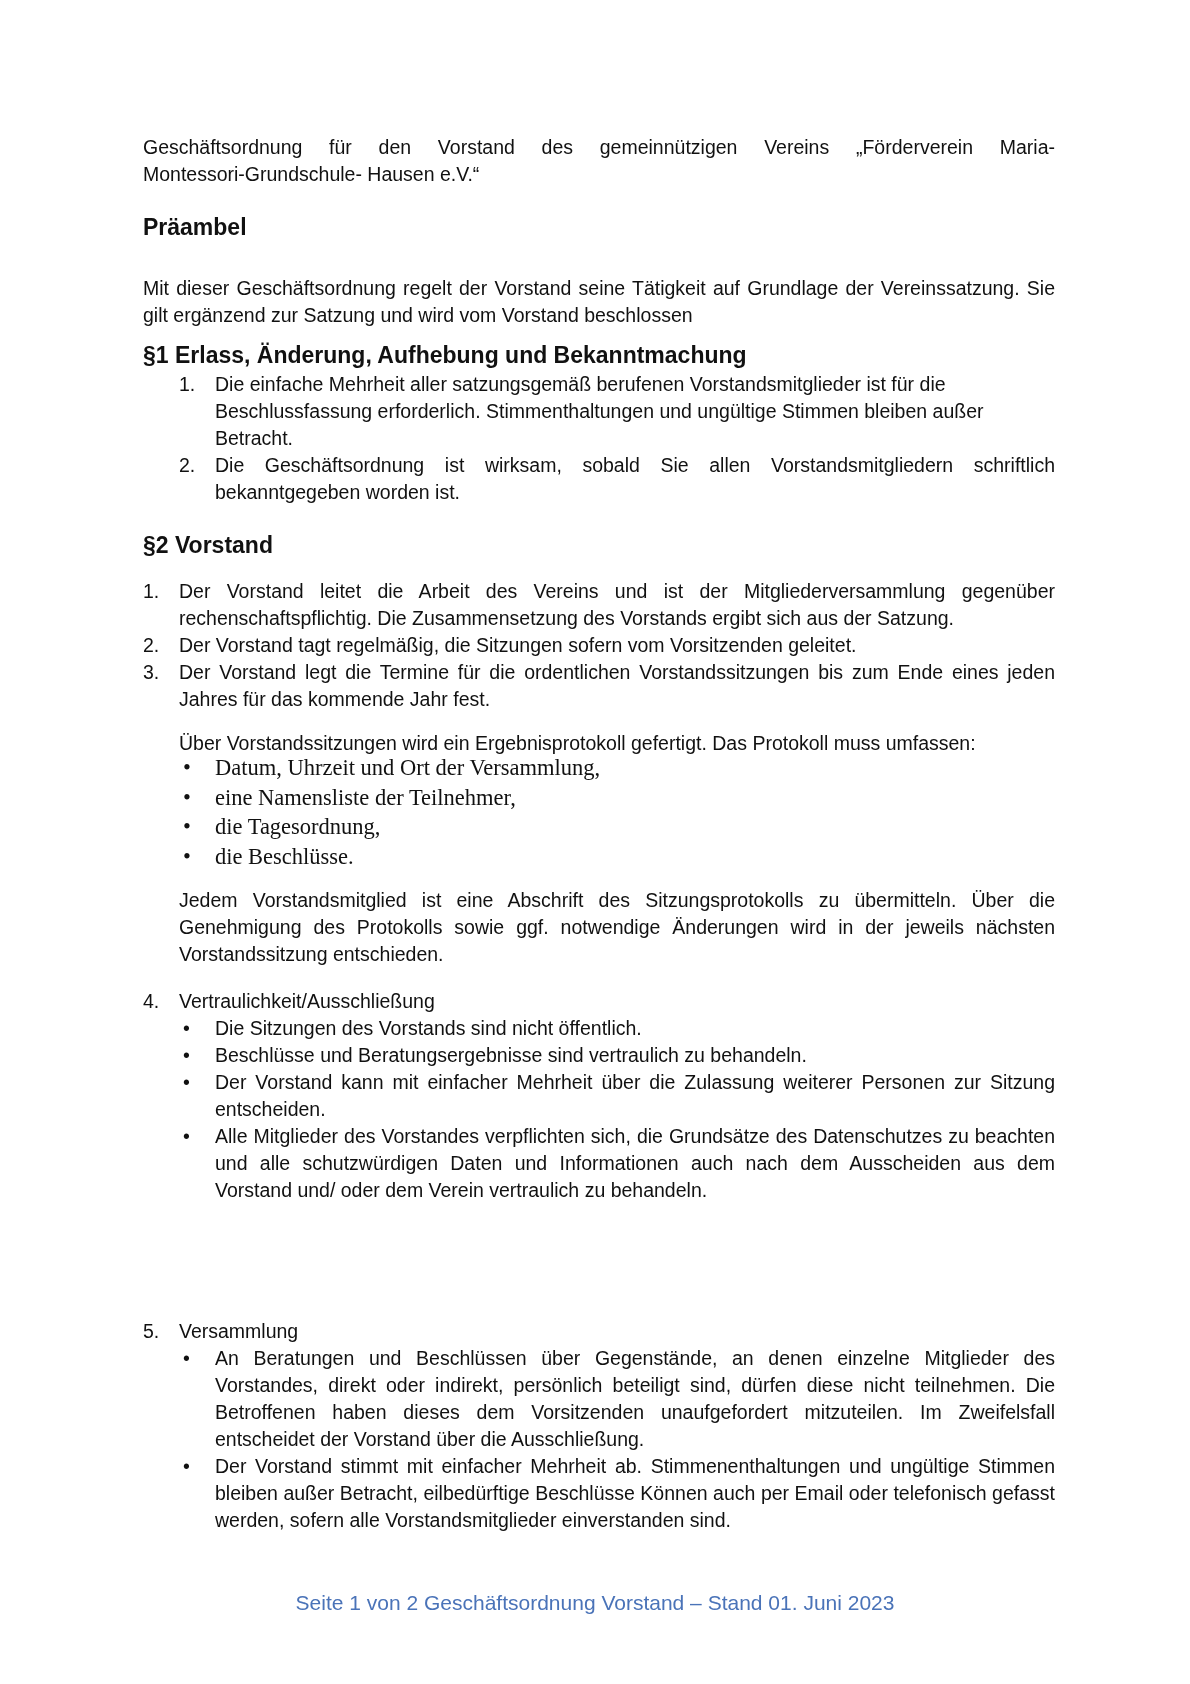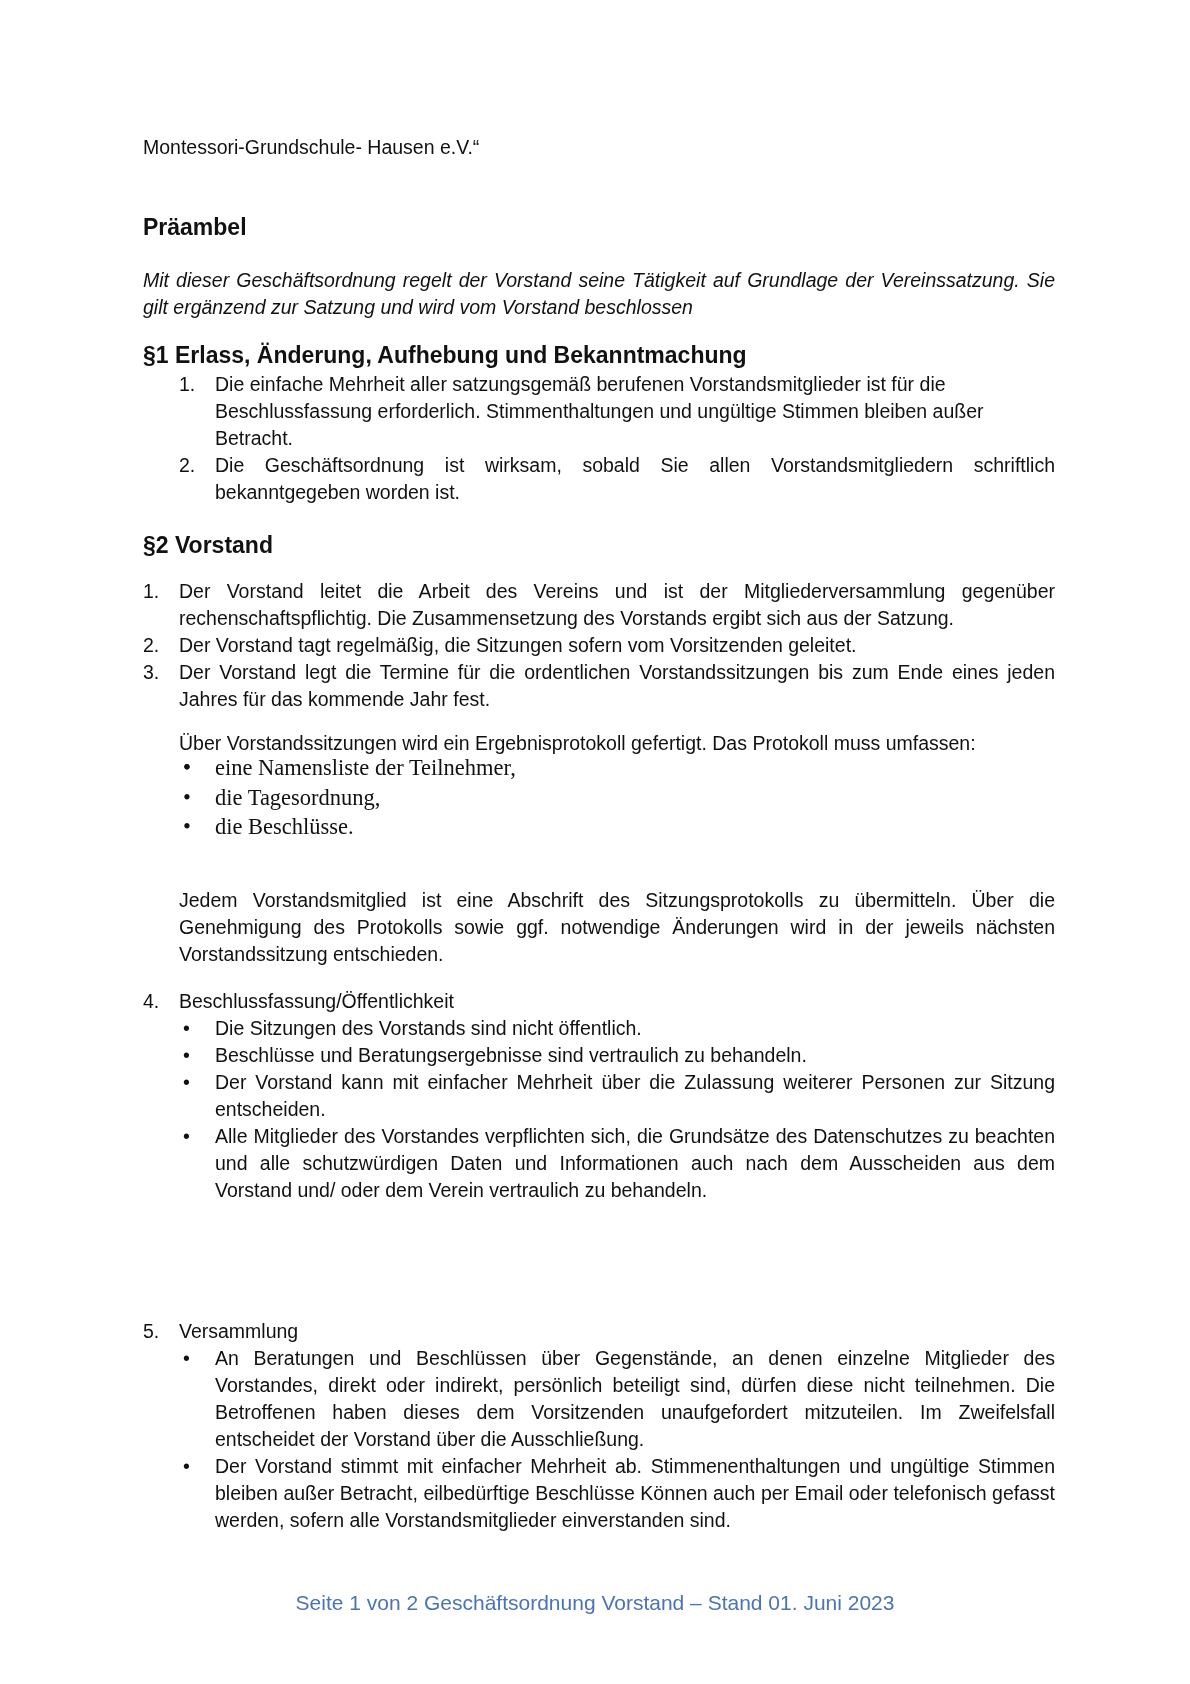--- a/index.html
+++ b/index.html
@@ -21,25 +21,26 @@
   ul.bul.serif > li { font-family: "Liberation Serif", "DejaVu Serif", serif; font-size: 22.5px; line-height: 29.5px; }
   .footer { position: absolute; left: 0; width: 1190px; top: 1591px; text-align: center;
             color: #4a73b8; font-size: 21px; }
 </style>
 </head>
 <body>
 
 <div class="page">
 
   <div class="abs" style="top:134px;">
+    <p class="p justify" style="text-align-last:justify;">Geschäftsordnung für den Vorstand des gemeinnützigen Vereins „Förderverein Maria-</p>
     <p class="p">Montessori-Grundschule- Hausen e.V.“</p>
   </div>
 
   <h2 class="h abs" style="top:214px;">Präambel</h2>
-  <p class="p justify abs" style="top:267px;font-style:italic;">Mit dieser Geschäftsordnung regelt der Vorstand seine Tätigkeit auf Grundlage der Vereinssatzung. Sie gilt ergänzend zur Satzung und wird vom Vorstand beschlossen</p>
+  <p class="p justify abs" style="top:275px;">Mit dieser Geschäftsordnung regelt der Vorstand seine Tätigkeit auf Grundlage der Vereinssatzung. Sie gilt ergänzend zur Satzung und wird vom Vorstand beschlossen</p>
 
   <h2 class="h abs" style="top:342px;">§1 Erlass, Änderung, Aufhebung und Bekanntmachung</h2>
   <ol class="num indent abs" style="top:371px;">
     <li>
       <span class="n">1.</span>
       <span>Die einfache Mehrheit aller satzungsgemäß berufenen Vorstandsmitglieder ist für die Beschlussfassung erforderlich. Stimmenthaltungen und ungültige Stimmen bleiben außer Betracht.</span>
     </li>
     <li class="justify" style="margin-top:0px;">
       <span class="n">2.</span>
       <span>Die Geschäftsordnung ist wirksam, sobald Sie allen Vorstandsmitgliedern schriftlich bekanntgegeben worden ist.</span>
@@ -57,33 +58,33 @@
       <span>Der Vorstand tagt regelmäßig, die Sitzungen sofern vom Vorsitzenden geleitet.</span>
     </li>
     <li>
       <span class="n">3.</span>
       <span>Der Vorstand legt die Termine für die ordentlichen Vorstandssitzungen bis zum Ende eines jeden Jahres für das kommende Jahr fest.</span>
     </li>
   </ol>
 
   <p class="p abs" style="top:730px; left:36px;">Über Vorstandssitzungen wird ein Ergebnisprotokoll gefertigt. Das Protokoll muss umfassen:</p>
   <ul class="bul serif abs" style="top:753px;">
-    <li><span class="b">•</span></li>
+    <li><span class="b">•</span><span>Datum, Uhrzeit und Ort der Versammlung,</span></li>
     <li><span class="b">•</span><span>eine Namensliste der Teilnehmer,</span></li>
     <li><span class="b">•</span><span>die Tagesordnung,</span></li>
     <li><span class="b">•</span><span>die Beschlüsse.</span></li>
   </ul>
 
   <p class="p justify abs" style="top:887px; left:36px;">Jedem Vorstandsmitglied ist eine Abschrift des Sitzungsprotokolls zu übermitteln. Über die Genehmigung des Protokolls sowie ggf. notwendige Änderungen wird in der jeweils nächsten Vorstandssitzung entschieden.</p>
 
   <div class="abs" style="top:988px;">
     <ol class="num">
       <li>
         <span class="n">4.</span>
-        <span>Beschlussfassung/Öffentlichkeit</span>
+        <span>Vertraulichkeit/Ausschließung</span>
       </li>
     </ol>
     <ul class="bul justify">
       <li><span class="b">•</span><span>Die Sitzungen des Vorstands sind nicht öffentlich.</span></li>
       <li><span class="b">•</span><span>Beschlüsse und Beratungsergebnisse sind vertraulich zu behandeln.</span></li>
       <li><span class="b">•</span><span>Der Vorstand kann mit einfacher Mehrheit über die Zulassung weiterer Personen zur Sitzung entscheiden.</span></li>
       <li><span class="b">•</span><span>Alle Mitglieder des Vorstandes verpflichten sich, die Grundsätze des Datenschutzes zu beachten und alle schutzwürdigen Daten und Informationen auch nach dem Ausscheiden aus dem Vorstand und/ oder dem Verein vertraulich zu behandeln.</span></li>
     </ul>
   </div>
 

